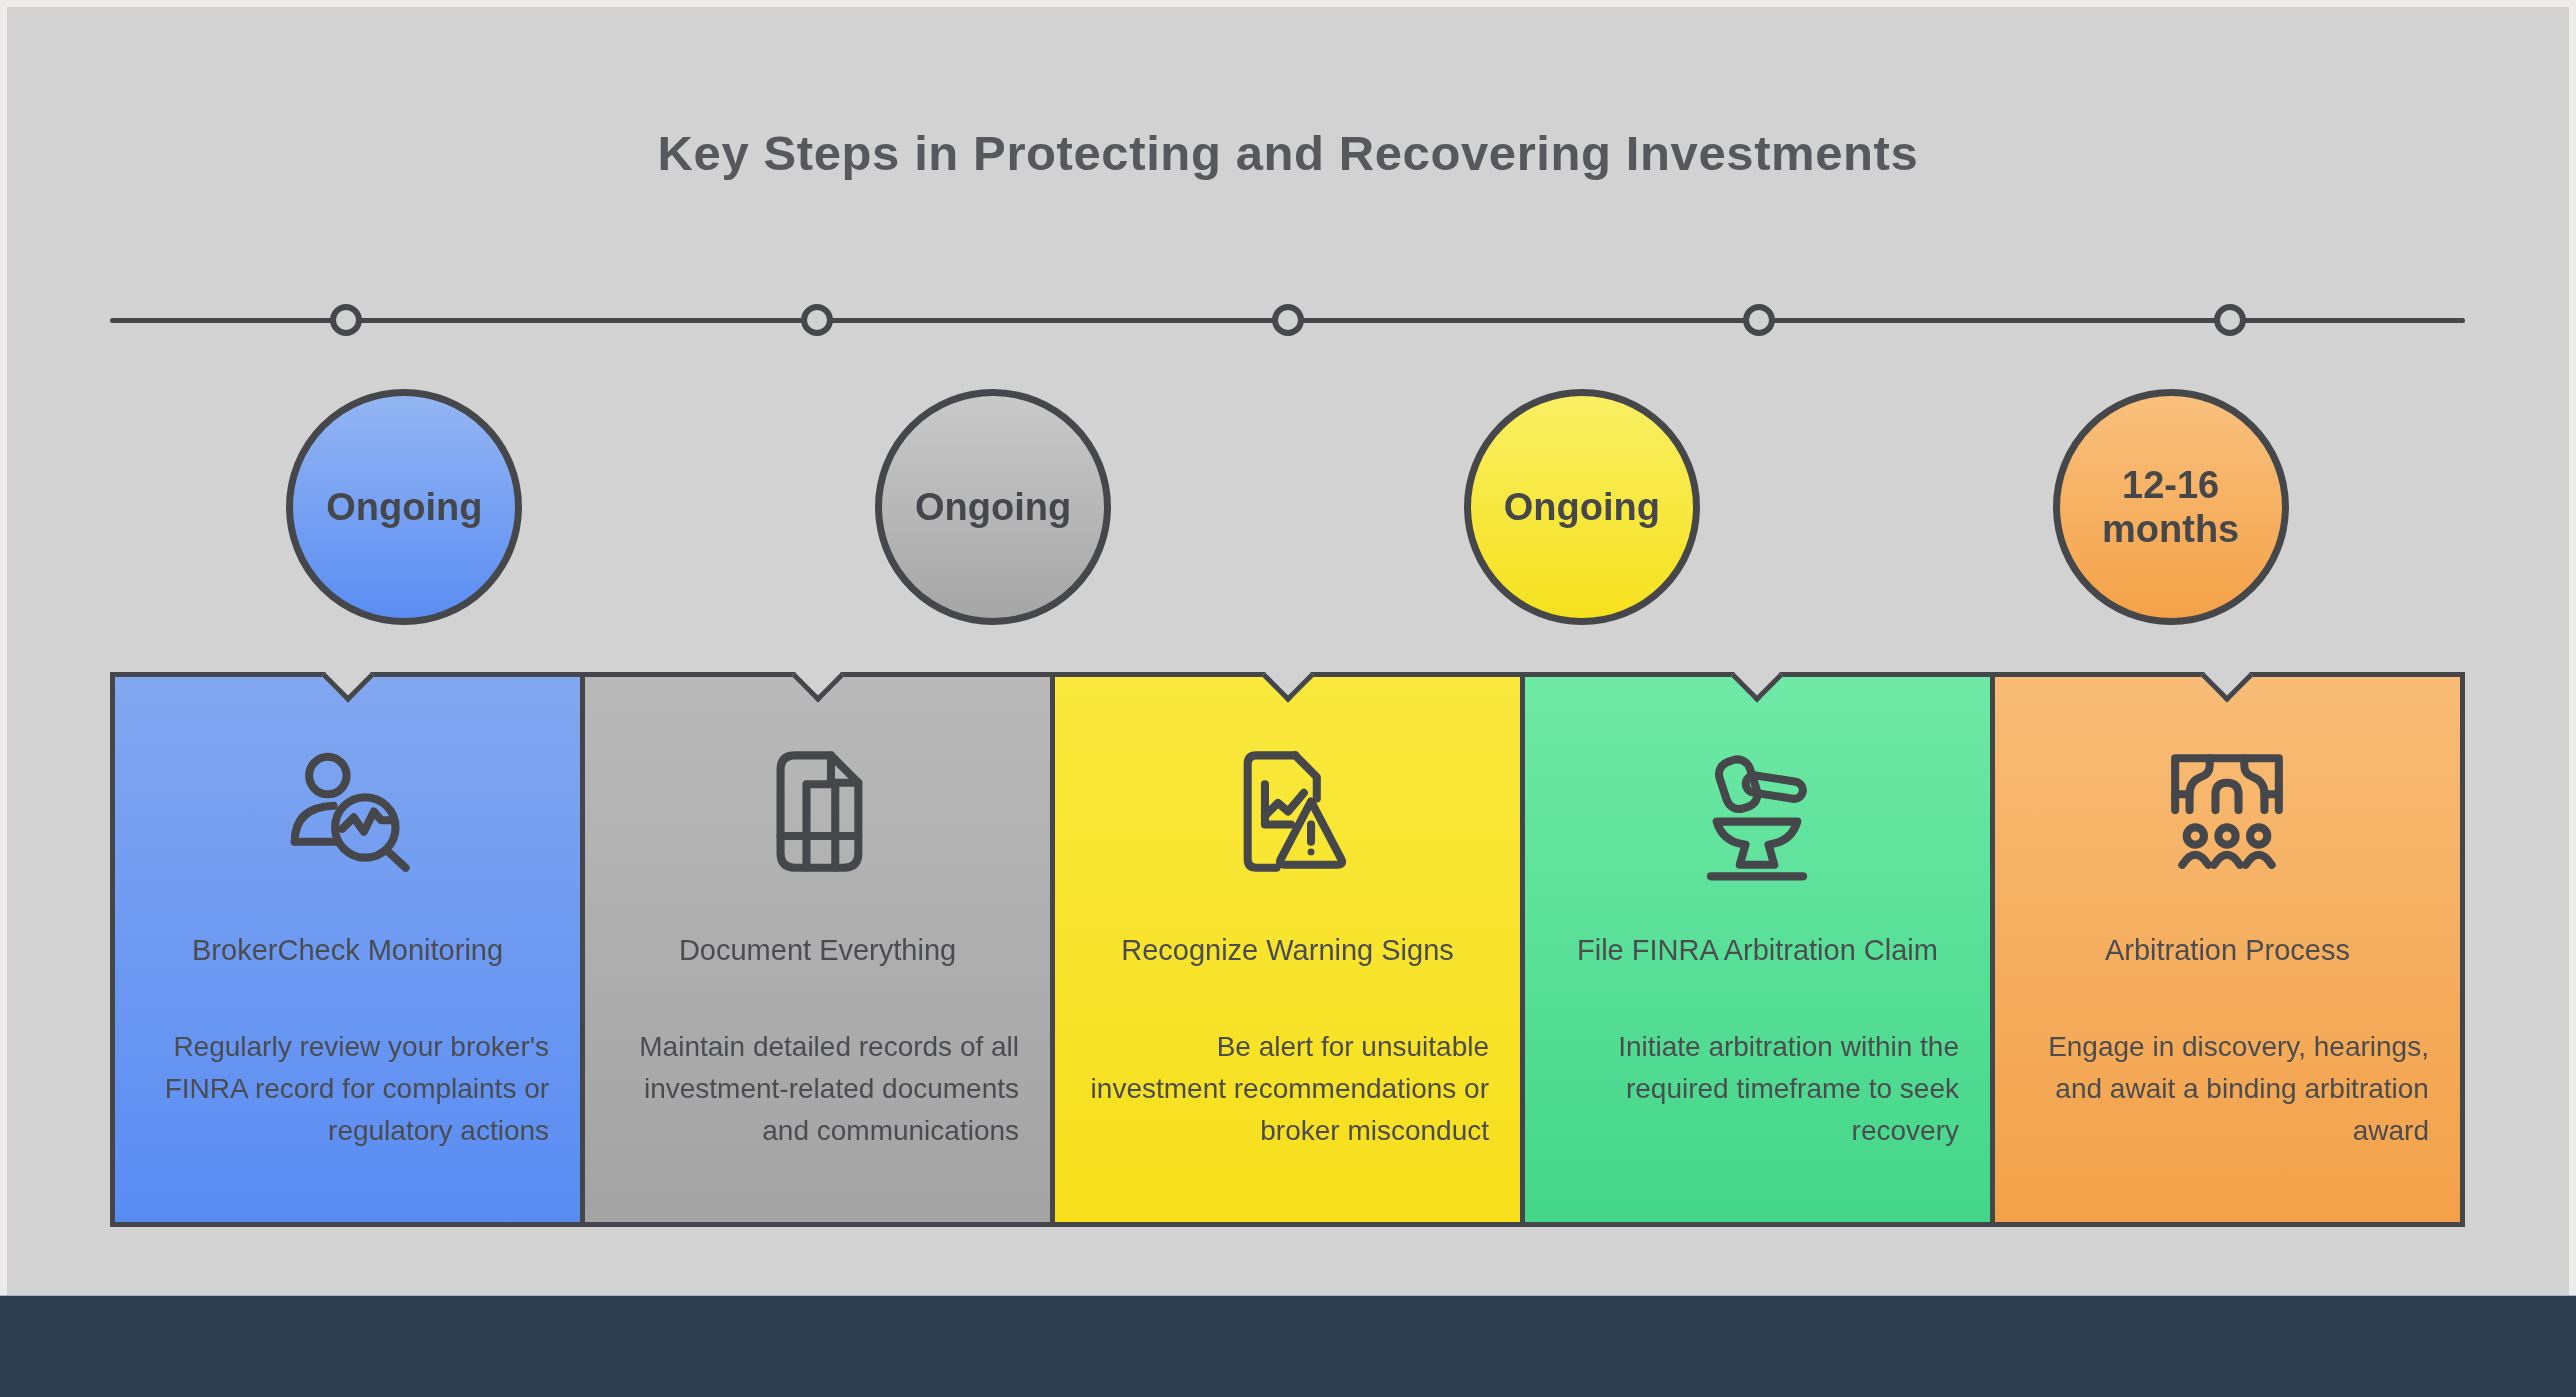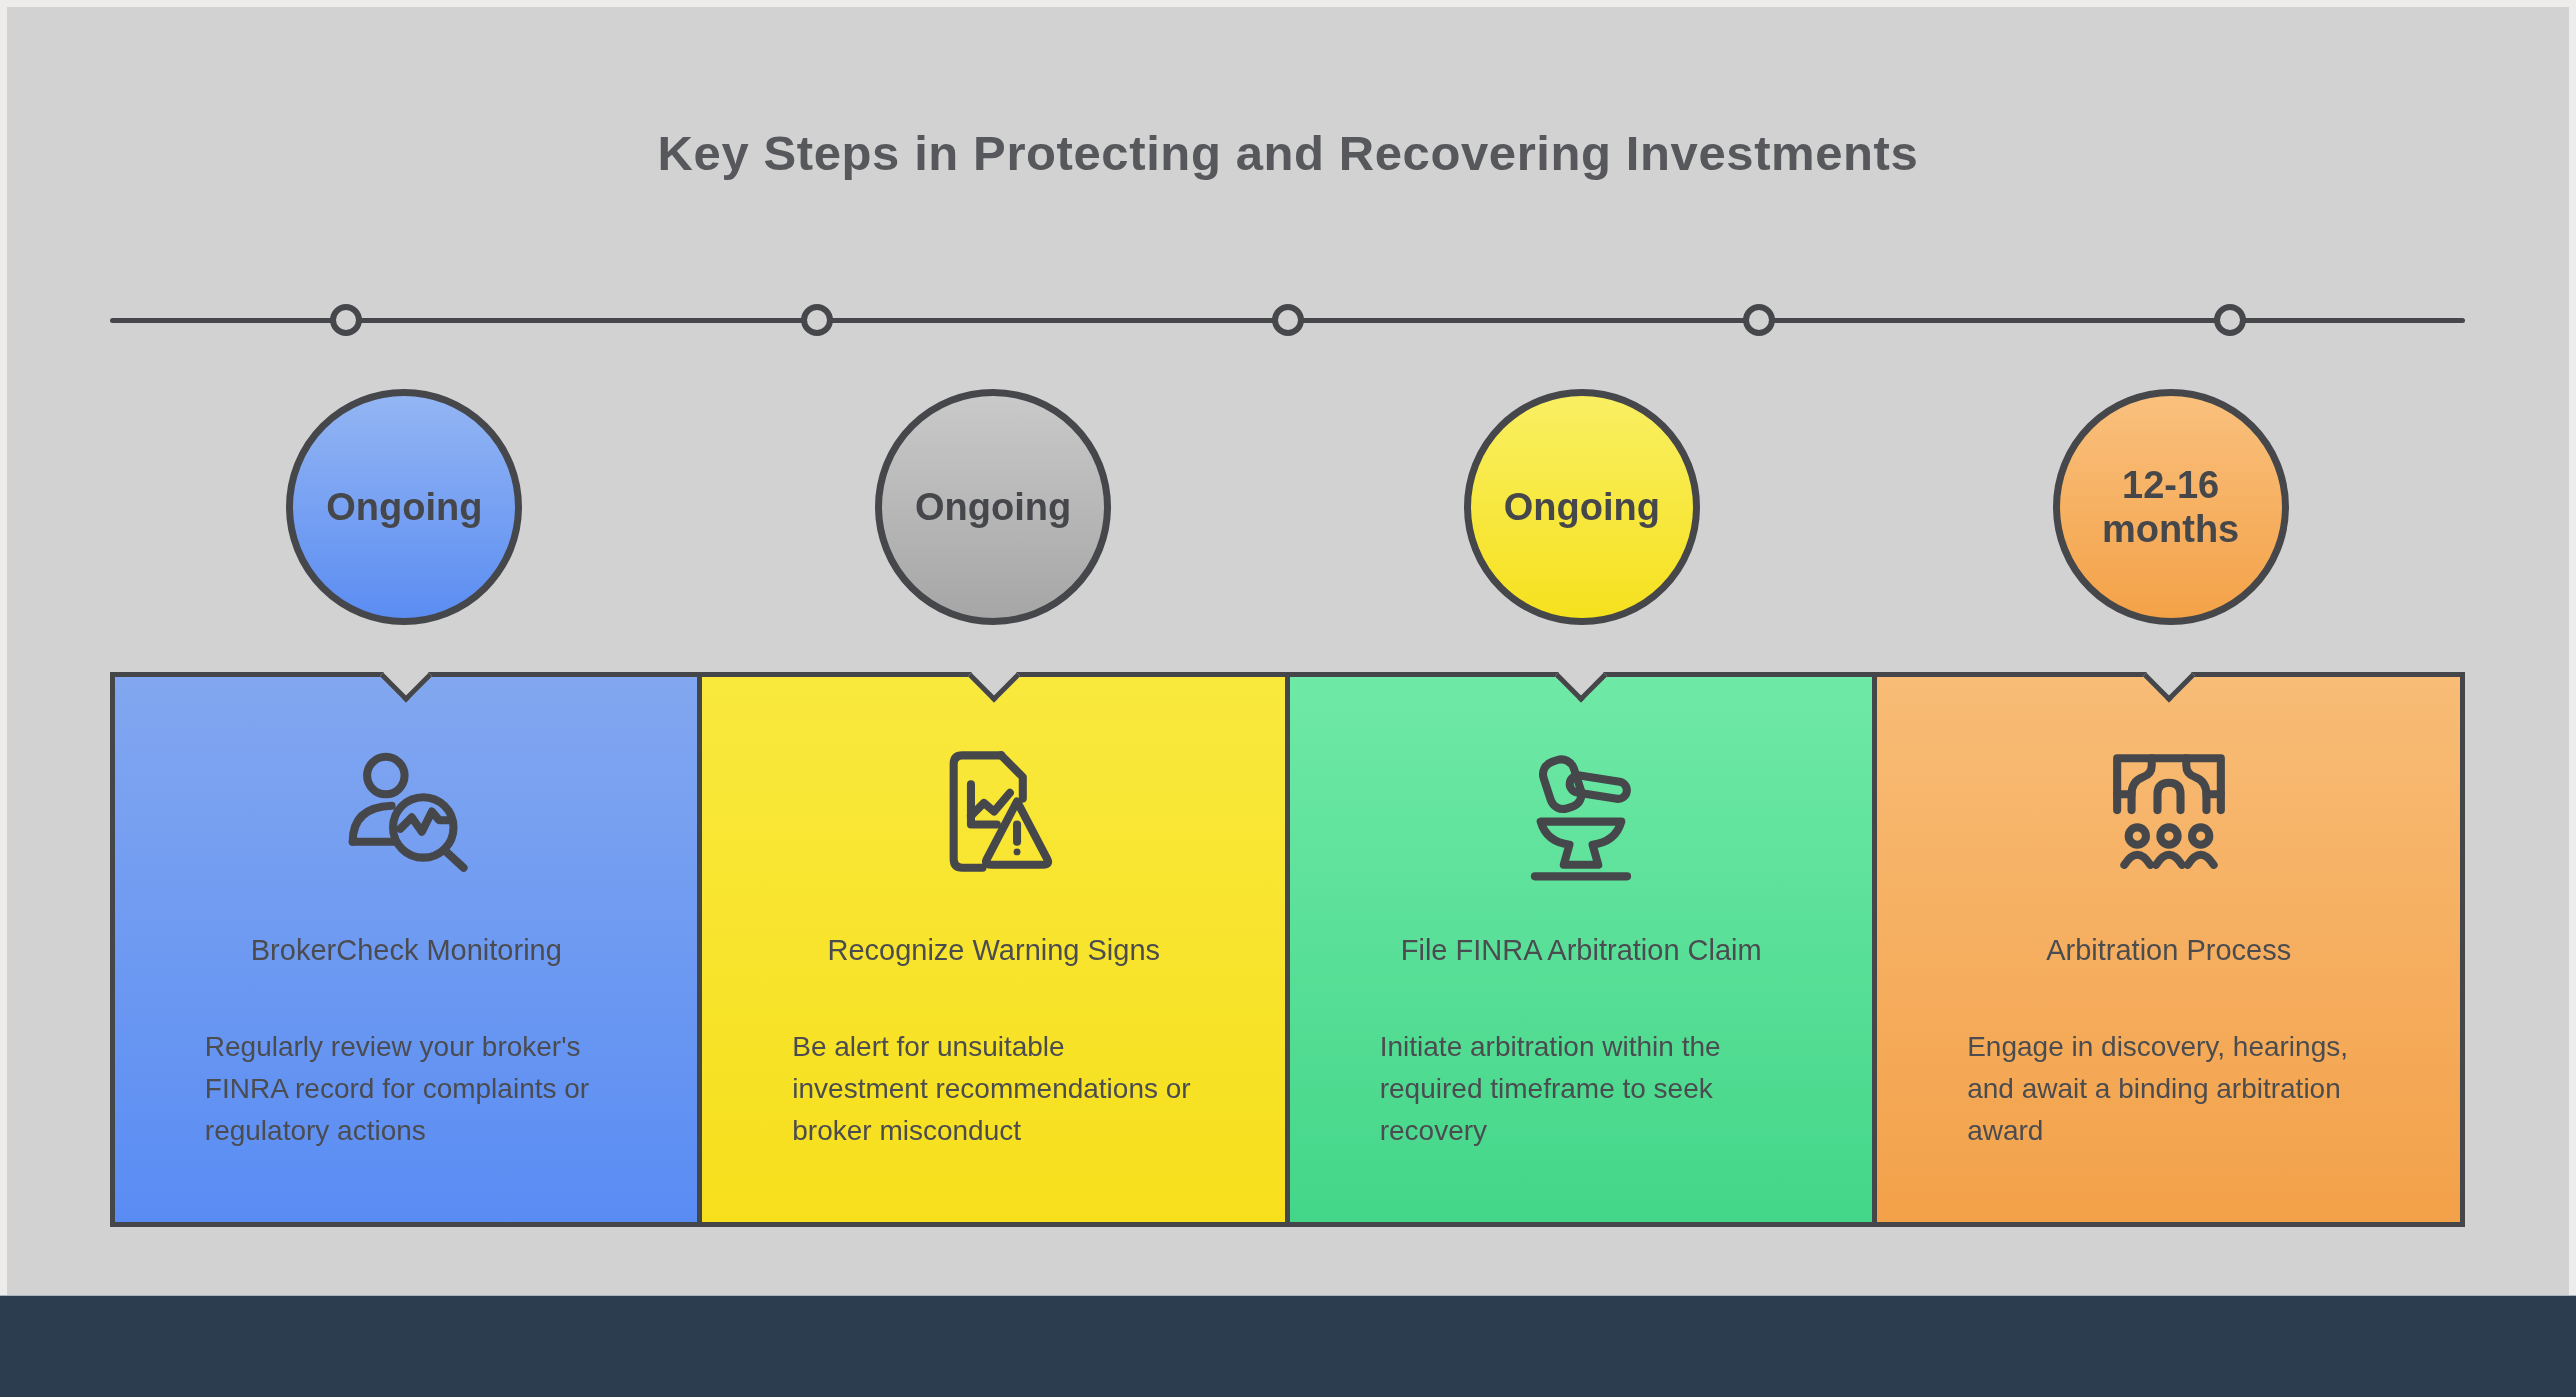--- a/index.html
+++ b/index.html
@@ -23,21 +23,21 @@
 
   .step-circle { width:236px; height:236px; border-radius:50%; border:7px solid #45474b;
     background:linear-gradient(180deg, var(--ct,#ccc), var(--cb,#999));
     display:flex; align-items:center; justify-content:center; }
   .circle-label { width:230px; flex:none; text-align:center; font-size:38px; font-weight:700;
     color:#46474b; line-height:1.17; overflow:visible; }
 
   .cards-row { position:absolute; left:110px; top:672px; width:2355px; height:555px; display:flex; }
   .step-card { flex:1; position:relative; border:5.2px solid #44464a; margin-left:-5.2px;
     background:linear-gradient(180deg, var(--cardt,#ccc), var(--cardb,#999));
-    display:flex; flex-direction:column; align-items:center; text-align:left; padding:0 30px; }
+    display:flex; flex-direction:column; align-items:center; text-align:right; padding:0 30px; }
   .step-card:first-child { margin-left:0; }
 
   .card-notch { position:absolute; top:0; left:50%; width:37px; height:37px; background:#d2d2d2;
     border-right:5.2px solid #44464a; border-bottom:5.2px solid #44464a;
     transform:translate(-50%,-52%) rotate(45deg); }
 
   .card-icon { margin-top:64px; width:144px; height:144px; flex:none; }
   .card-icon svg { width:100%; height:100%; stroke:#45474b; fill:none;
     stroke-width:5.6; stroke-linecap:round; stroke-linejoin:round; }
 
@@ -107,20 +107,33 @@
           <path d="M13 70 H41"></path>
           <circle cx="62" cy="60" r="21"></circle>
           <path d="M46 61 l8 -8 7 10 7 -14 5 6 h7"></path>
           <path d="M77 76 L90 88"></path>
         </svg>
       </div>
       <div class="card-heading">BrokerCheck Monitoring</div>
       <div class="card-desc">Regularly review your broker's FINRA record for complaints or regulatory actions</div>
     </div>
 
+    <div class="step-card" style="--ct: #c9c9c9; --cb: #a6a6a6; --cardt: #b9b9b9; --cardb: #a3a3a3;">
+      <div class="card-notch"></div>
+      <div class="card-icon">
+        <svg viewBox="0 0 100 100">
+          <path d="M59 10 H34 q-10 0 -10 10 V78 q0 10 10 10 H68 q10 0 10 -10 V29 Z"></path>
+          <path d="M59 10 V29 H78"></path>
+          <path d="M42 30 H62 M42 30 V88 M62 29 V88"></path>
+          <path d="M24 66 H78"></path>
+        </svg>
+      </div>
+      <div class="card-heading">Document Everything</div>
+      <div class="card-desc">Maintain detailed records of all investment-related documents and communications</div>
+    </div>
 
     <div class="step-card" style="--ct: #f9ef62; --cb: #f6e11e; --cardt: #f9e93d; --cardb: #f7df1c;">
       <div class="card-notch"></div>
       <div class="card-icon">
         <svg viewBox="0 0 100 100">
           <path d="M55 10 H28 q-6 0 -6 6 v66 q0 6 6 6 h14"></path>
           <path d="M55 10 l15 15 v15"></path>
           <path d="M34 30 V58 H52"></path>
           <path d="M34 52 l9 -9 7 6 11 -13"></path>
           <path d="M66 42 L87 82 q2 4 -3 4 H48 q-5 0 -3 -4 Z"></path>

